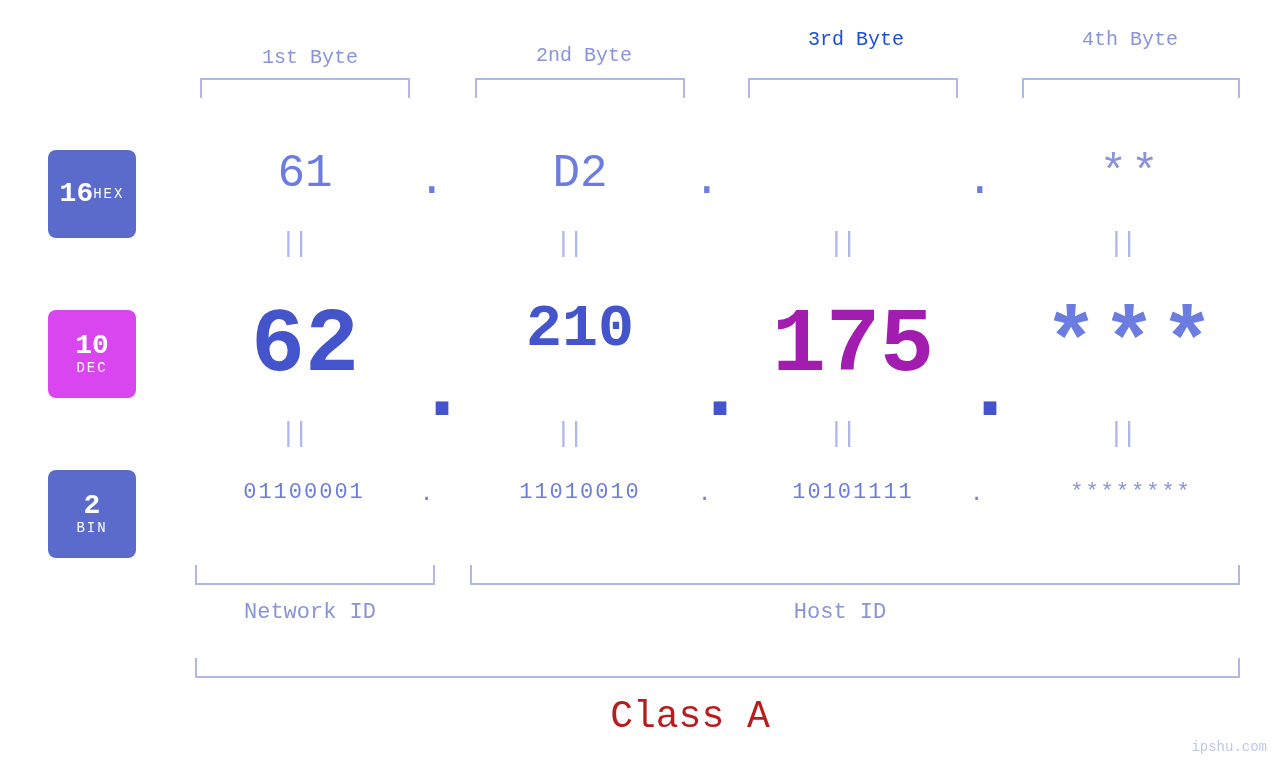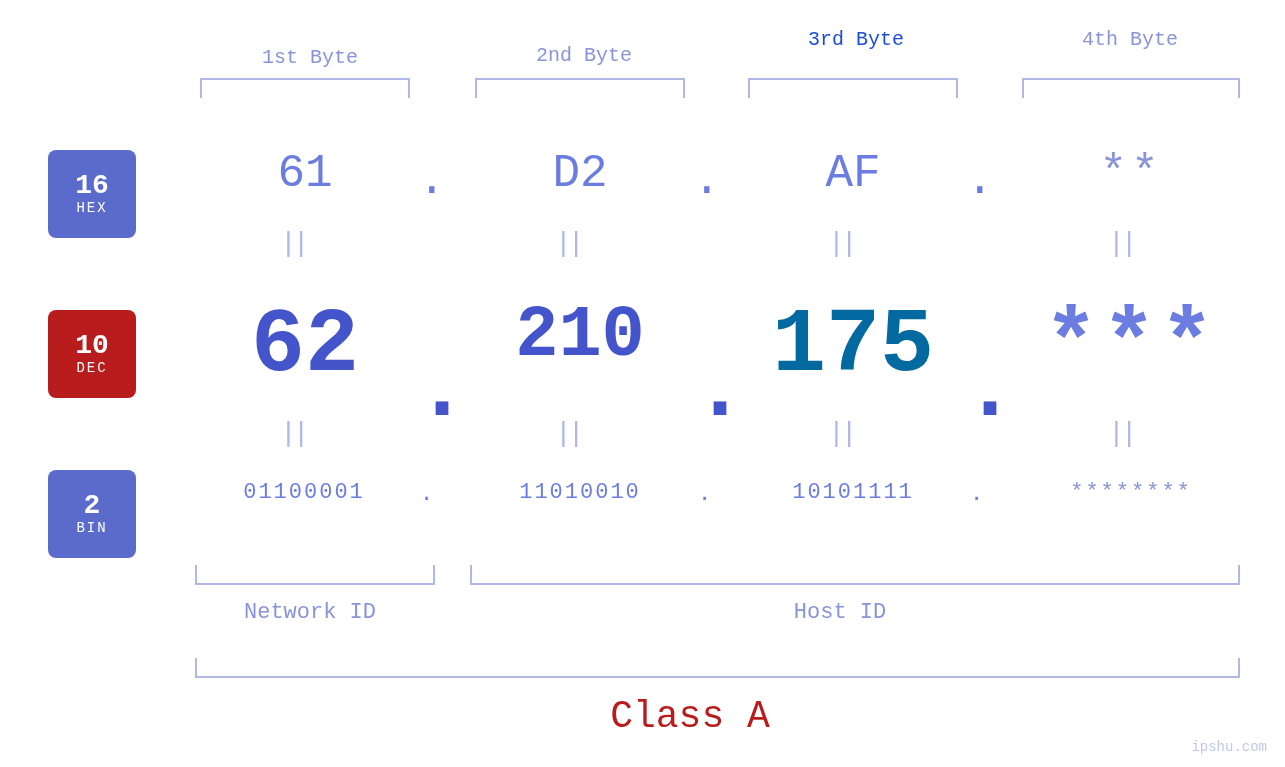--- a/index.html
+++ b/index.html
@@ -25,21 +25,21 @@
     
     .label-hex {
       position: absolute;
       top: 150px;
       left: 48px;
       width: 88px;
       height: 88px;
       background: #5a6bcc;
       border-radius: 8px;
       display: flex;
-      flex-direction: column;
+      flex-direction: row;
       align-items: center;
       justify-content: center;
       color: white;
       font-family: 'Courier New', Courier, monospace;
     }
 
     .label-hex .base-num {
       font-size: 28px;
       font-weight: bold;
       line-height: 1;
@@ -50,21 +50,21 @@
       font-weight: normal;
       letter-spacing: 2px;
     }
 
     .label-dec {
       position: absolute;
       top: 310px;
       left: 48px;
       width: 88px;
       height: 88px;
-      background: #b91c1c;
+      background: #d946ef;
       border-radius: 8px;
       display: flex;
       flex-direction: column;
       align-items: center;
       justify-content: center;
       color: white;
       font-family: 'Courier New', Courier, monospace;
     }
 
     .label-dec .base-num {
@@ -130,23 +130,23 @@
 
     
     .eq-hex-dec-1 { position: absolute; top: 228px; left: 280px; color: #b0b8e8; font-size: 28px; font-family: 'Courier New', Courier, monospace; letter-spacing: -4px; }
     .eq-hex-dec-2 { position: absolute; top: 228px; left: 555px; color: #b0b8e8; font-size: 28px; font-family: 'Courier New', Courier, monospace; letter-spacing: -4px; }
     .eq-hex-dec-3 { position: absolute; top: 228px; left: 828px; color: #b0b8e8; font-size: 28px; font-family: 'Courier New', Courier, monospace; letter-spacing: -4px; }
     .eq-hex-dec-4 { position: absolute; top: 228px; left: 1108px; color: #b0b8e8; font-size: 28px; font-family: 'Courier New', Courier, monospace; letter-spacing: -4px; }
 
     
     .dec-val-1 { position: absolute; top: 295px; left: 200px; width: 210px; text-align: center; color: #4455cc; font-size: 90px; font-weight: bold; font-family: 'Courier New', Courier, monospace; }
     .dec-dot-1 { position: absolute; top: 340px; left: 415px; color: #4455cc; font-size: 90px; font-weight: bold; font-family: 'Courier New', Courier, monospace; }
-    .dec-val-2 { position: absolute; top: 295px; left: 470px; width: 220px; text-align: center; color: #4455cc; font-size: 72px; font-weight: bold; font-family: 'Courier New', Courier, monospace; }
+    .dec-val-2 { position: absolute; top: 295px; left: 470px; width: 220px; text-align: center; color: #4455cc; font-size: 60px; font-weight: bold; font-family: 'Courier New', Courier, monospace; }
     .dec-dot-2 { position: absolute; top: 340px; left: 693px; color: #4455cc; font-size: 90px; font-weight: bold; font-family: 'Courier New', Courier, monospace; }
-    .dec-val-3 { position: absolute; top: 295px; left: 748px; width: 210px; text-align: center; color: #0369a1; font-size: 90px; font-weight: bold; font-family: 'Courier New', Courier, monospace; }
+    .dec-val-3 { position: absolute; top: 295px; left: 748px; width: 210px; text-align: center; color: #a21caf; font-size: 90px; font-weight: bold; font-family: 'Courier New', Courier, monospace; }
     .dec-dot-3 { position: absolute; top: 340px; left: 963px; color: #4455cc; font-size: 90px; font-weight: bold; font-family: 'Courier New', Courier, monospace; }
     .dec-val-4 { position: absolute; top: 295px; left: 1022px; width: 218px; text-align: center; color: #6b7de0; font-size: 90px; font-weight: bold; font-family: 'Courier New', Courier, monospace; letter-spacing: 4px; }
 
     
     .eq-dec-bin-1 { position: absolute; top: 418px; left: 280px; color: #b0b8e8; font-size: 28px; font-family: 'Courier New', Courier, monospace; letter-spacing: -4px; }
     .eq-dec-bin-2 { position: absolute; top: 418px; left: 555px; color: #b0b8e8; font-size: 28px; font-family: 'Courier New', Courier, monospace; letter-spacing: -4px; }
     .eq-dec-bin-3 { position: absolute; top: 418px; left: 828px; color: #b0b8e8; font-size: 28px; font-family: 'Courier New', Courier, monospace; letter-spacing: -4px; }
     .eq-dec-bin-4 { position: absolute; top: 418px; left: 1108px; color: #b0b8e8; font-size: 28px; font-family: 'Courier New', Courier, monospace; letter-spacing: -4px; }
 
     
@@ -202,21 +202,20 @@
 
   <div class="label-bin">
     <span class="base-num">2</span>
     <span class="base-text">BIN</span>
   </div>
 
   <div class="hex-val-1">61</div>
   <div class="hex-dot-1">.</div>
   <div class="hex-val-2">D2</div>
   <div class="hex-dot-2">.</div>
-  <div class="hex-val-3">AF</div>
   <div class="hex-dot-3">.</div>
   <div class="hex-val-4">**</div>
 
   <div class="eq-hex-dec-1">||</div>
   <div class="eq-hex-dec-2">||</div>
   <div class="eq-hex-dec-3">||</div>
   <div class="eq-hex-dec-4">||</div>
 
   <div class="dec-val-1">62</div>
   <div class="dec-dot-1">.</div>

